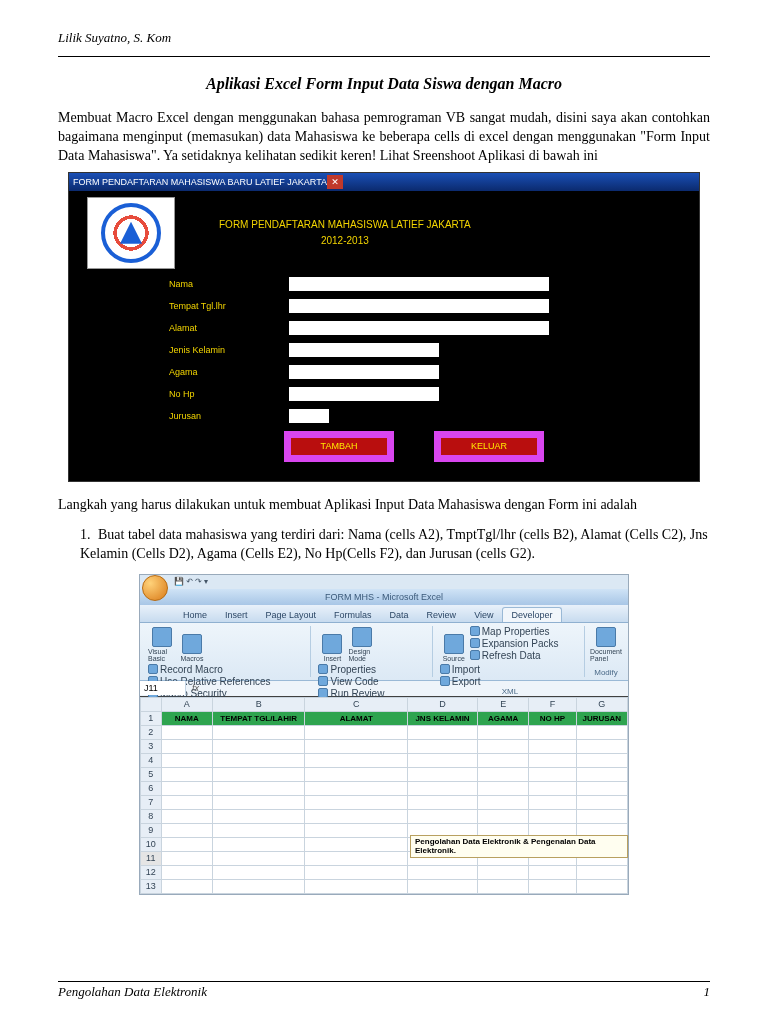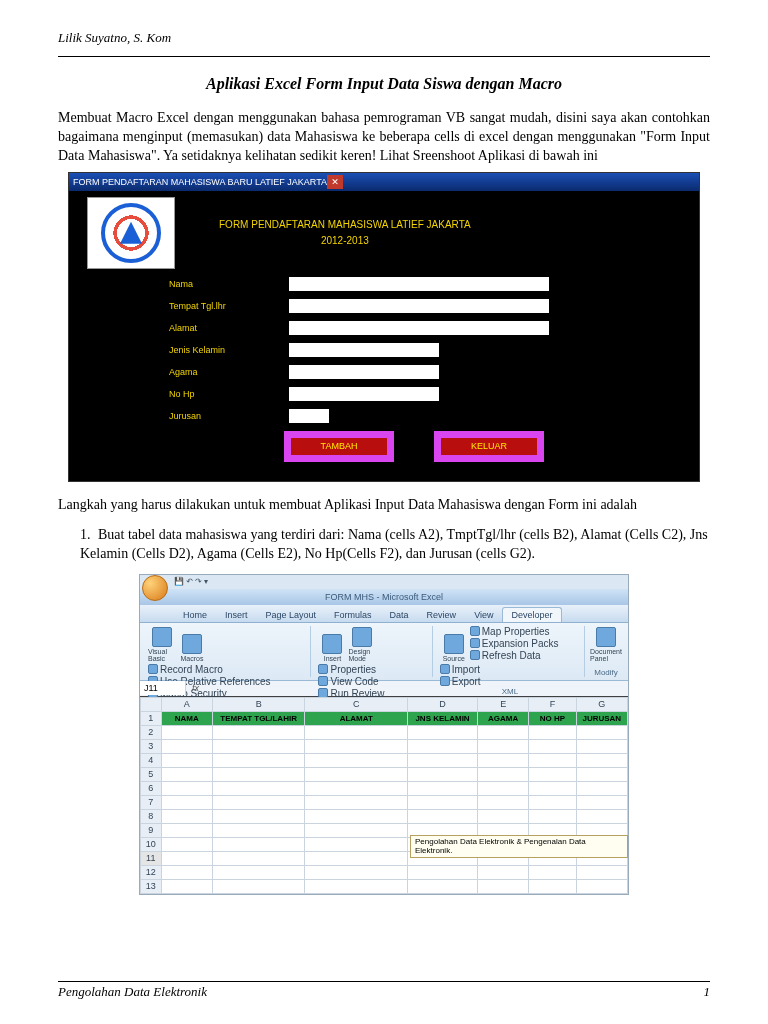--- a/index.html
+++ b/index.html
@@ -523,21 +523,21 @@
             <td></td>
             <td></td>
             <td></td>
             <td></td>
             <td></td>
             <td></td>
             <td></td>
           </tr>
     </tbody>
       </table>
-    <div class="callout" style="left:270px; top:138px;">Pengolahan Data Elektronik &amp; Pengenalan Data Elektronik.</div>
+    <div class="callout" style="left:270px; top:138px;font-weight:bold;">Pengolahan Data Elektronik &amp; Pengenalan Data Elektronik.</div>
   </div>
 </div>
 
 <div class="footer">
   <hr class="footer-rule">
   <div class="footer-row">
     <span>Pengolahan Data Elektronik</span>
     <span>1</span>
   </div>
 </div>

